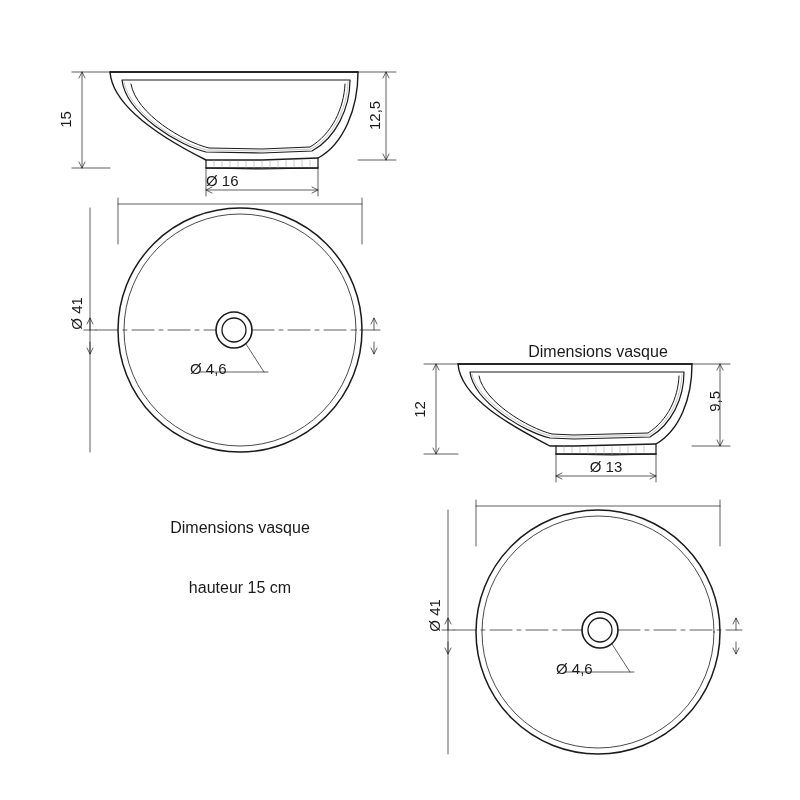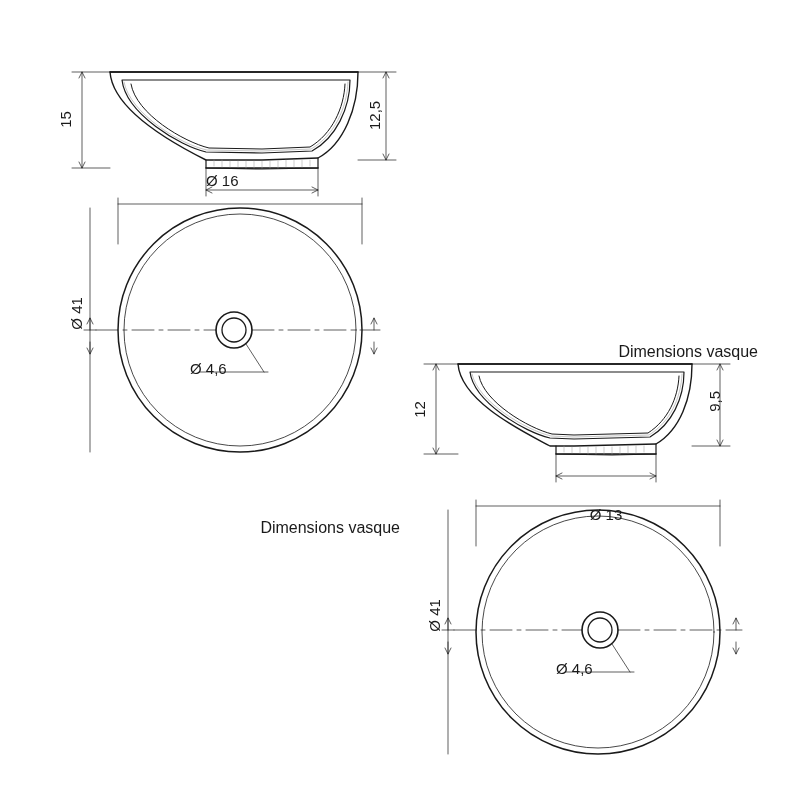--- a/index.html
+++ b/index.html
@@ -29,21 +29,21 @@
     font-family: "Liberation Sans", sans-serif;
     color: #1a1a1a;
     white-space: pre;
     line-height: 1.25;
   }
   .dim {
     font-size: 15px;
   }
   .caption {
     font-size: 16px;
-    text-align: right;
+    text-align: center;
   }
   .rot {
     transform-origin: 50% 50%;
     transform: rotate(-90deg);
   }
 </style>
 </head>
 <body>
 
 <div id="canvas">
@@ -187,29 +187,30 @@
   <div class="lbl dim rot" style="left:352px; top:106px; width:46px; text-align:center;">12,5</div>
 
   <div class="lbl dim" style="left:206px; top:172px; width:112px; ">Ø 16</div>
 
   <div class="lbl dim rot" style="left:51px; top:304px; width:52px; text-align:center;">Ø 41</div>
 
   <div class="lbl dim" style="left:190px; top:360px; width:66px; text-align:left;">Ø 4,6</div>
 
   <div class="lbl caption" style="left:80px; top:478px; width:320px;">
     <div>Dimensions vasque</div>
+    <div>hauteur 15 cm</div>
   </div>
 
   <div class="lbl caption" style="left:438px; top:302px; width:320px;">
     <div>Dimensions vasque</div>
   </div>
 
   <div class="lbl dim rot" style="left:408px; top:400px; width:24px; text-align:center;">12</div>
 
   <div class="lbl dim rot" style="left:692px; top:392px; width:46px; text-align:center;">9,5</div>
 
-  <div class="lbl dim" style="left:556px; top:458px; width:100px; text-align:center;margin-top:48px;">Ø 13</div>
+  <div class="lbl dim" style="left:556px; top:458px; width:100px; text-align:center;">Ø 13</div>
 
   <div class="lbl dim rot" style="left:409px; top:606px; width:52px; text-align:center;">Ø 41</div>
 
   <div class="lbl dim" style="left:556px; top:660px; width:66px; text-align:left;">Ø 4,6</div>
 
 </div>
 
 </body></html>

